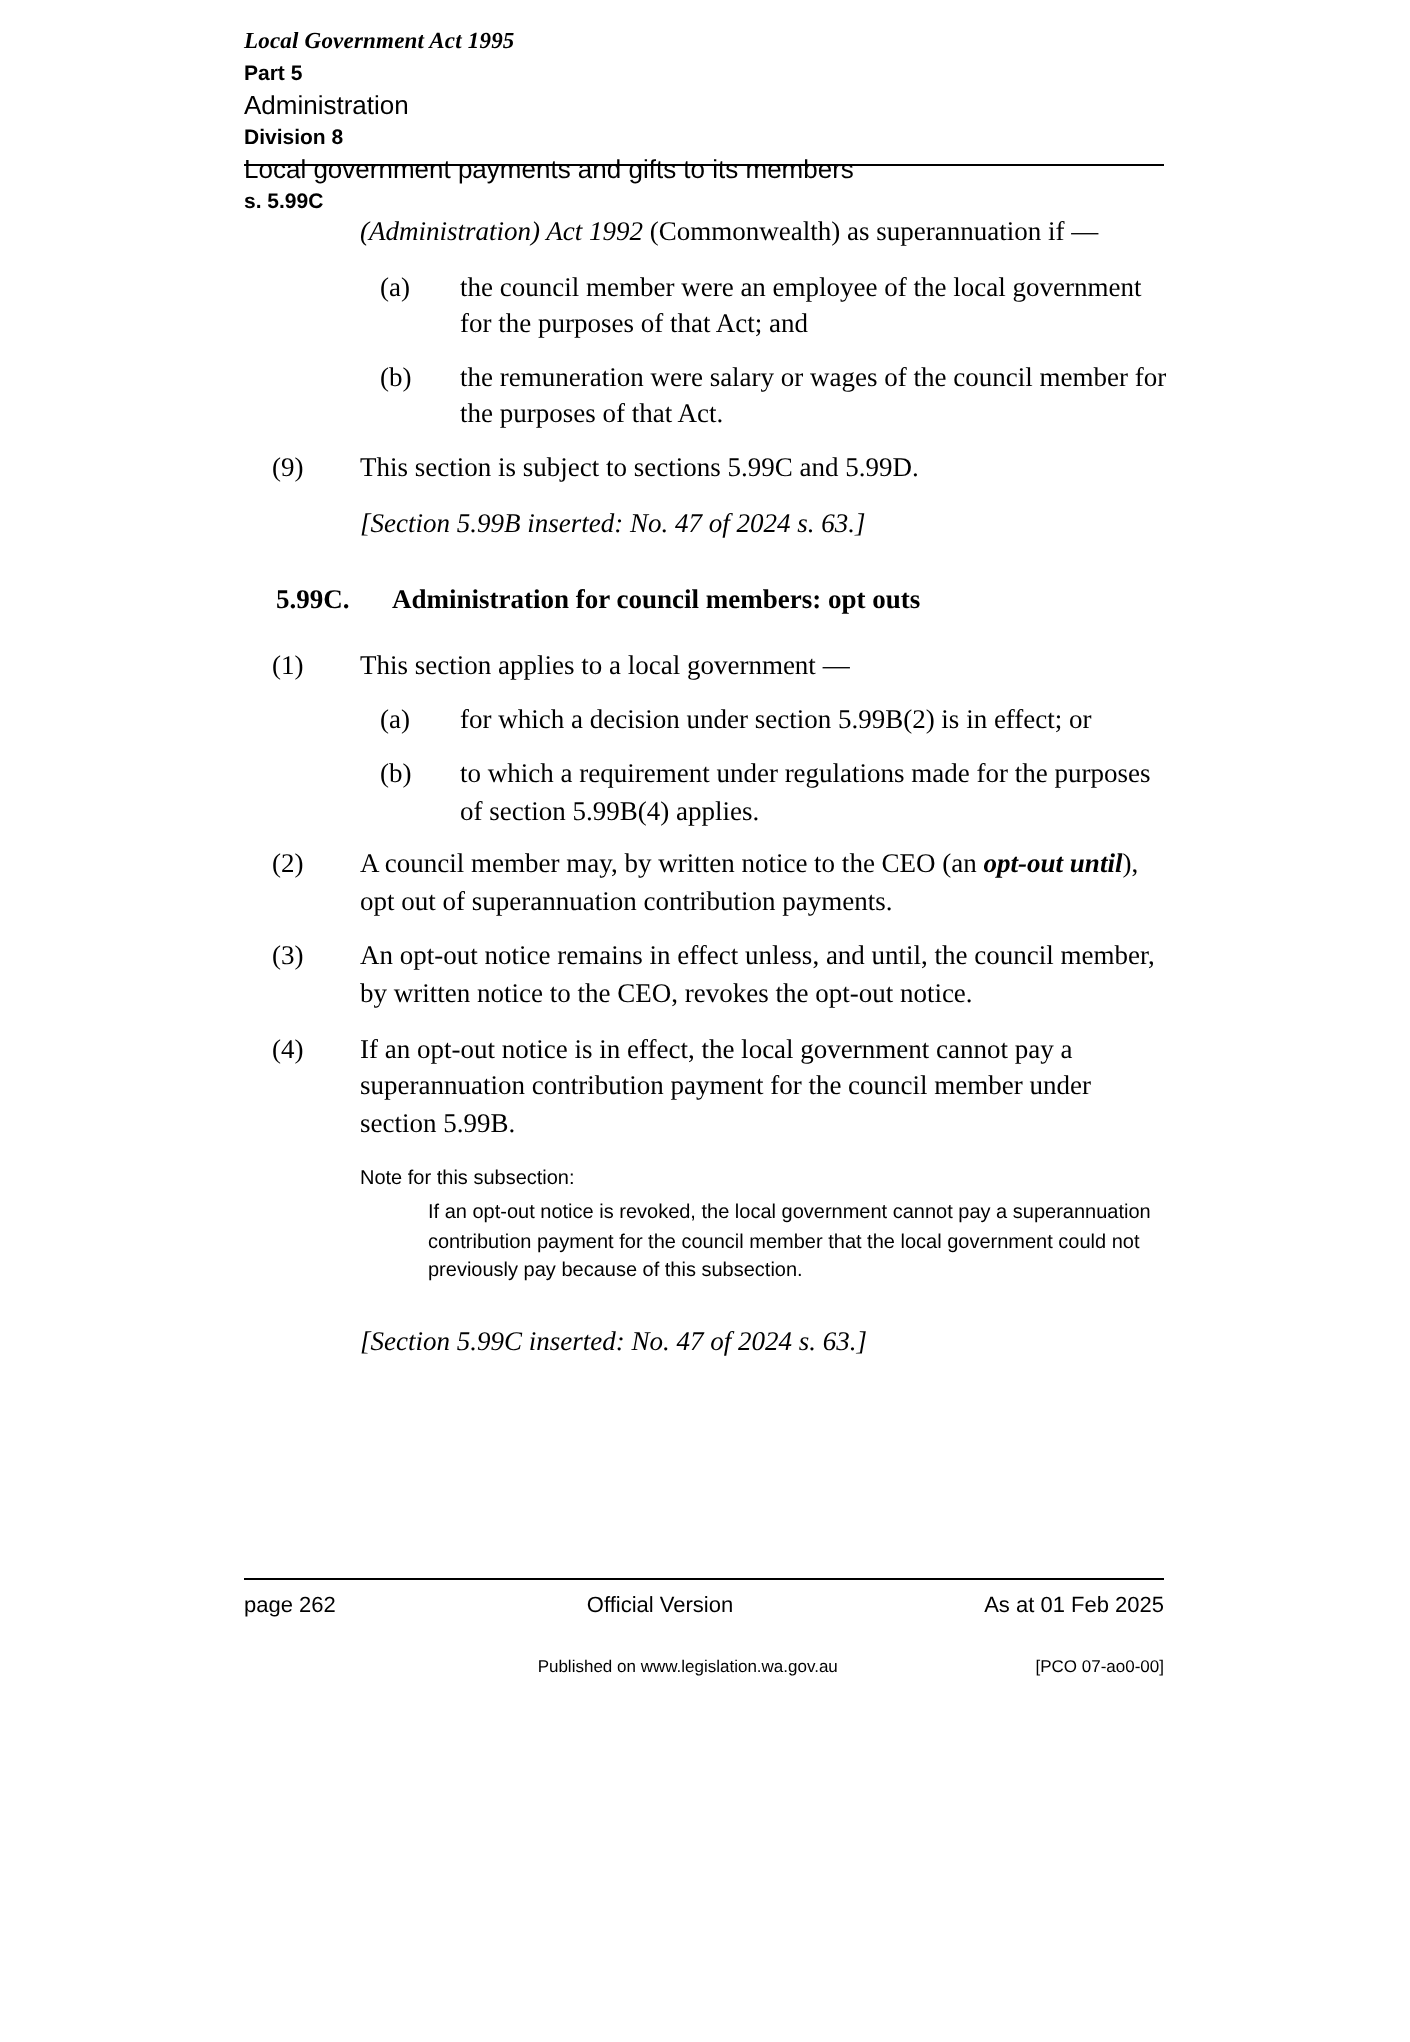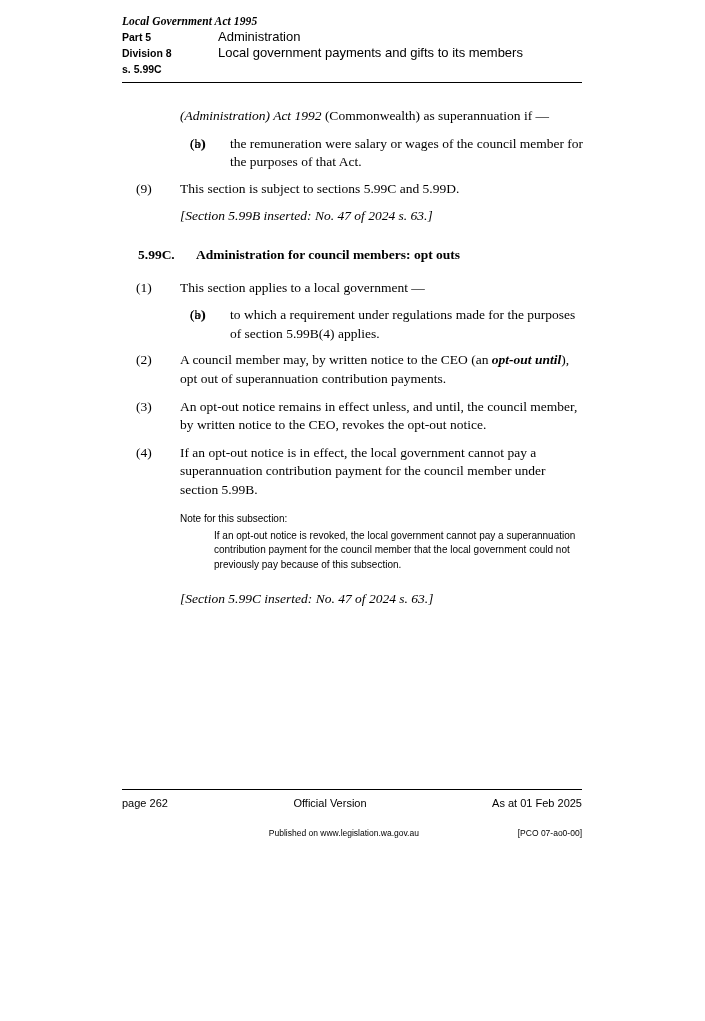--- a/index.html
+++ b/index.html
@@ -34,20 +34,21 @@
     font-family: "Liberation Serif", serif;
     font-style: italic;
     font-weight: bold;
     font-size: 11.5px;
     line-height: 15px;
     letter-spacing: 0.1px;
   }
   .header-row {
     display: flex;
     line-height: 16px;
+    flex-direction: column;
   }
   .header-label {
     width: 96px;
     font-family: "Liberation Sans", sans-serif;
     font-weight: bold;
     font-size: 10.5px;
   }
   .header-value {
     font-family: Liberation Sans, sans-serif;
     font-size: 13px;
@@ -198,20 +199,21 @@
     </div>
   </div>
   <div class="header-rule"></div>
 
   <div class="body">
 
     <div class="flush"><i class="it">(Administration) Act 1992</i><span> (Commonwealth) as superannuation if —</span></div>
 
     <div class="item">
       <span class="let">(a)</span>
+      <span>the council member were an employee of the local government for the purposes of that Act; and</span>
     </div>
     <div class="item">
       <span class="let">(b)</span>
       <span>the remuneration were salary or wages of the council member for the purposes of that Act.</span>
     </div>
 
     <div class="sub">
       <span class="num">(9)</span>
       <span>This section is subject to sections 5.99C and 5.99D.</span>
     </div>
@@ -223,20 +225,21 @@
       <span>Administration for council members: opt outs</span>
     </div>
 
     <div class="sub">
       <span class="num">(1)</span>
       <span>This section applies to a local government —</span>
     </div>
 
     <div class="item">
       <span class="let">(a)</span>
+      <span>for which a decision under section 5.99B(2) is in effect; or</span>
     </div>
     <div class="item">
       <span class="let">(b)</span>
       <span>to which a requirement under regulations made for the purposes of section 5.99B(4) applies.</span>
     </div>
 
     <div class="sub">
       <span class="num">(2)</span>
       <span>A council member may, by written notice to the CEO (an </span><b class="bi">opt-out until</b><span>), opt out of superannuation contribution payments.</span>
     </div>

